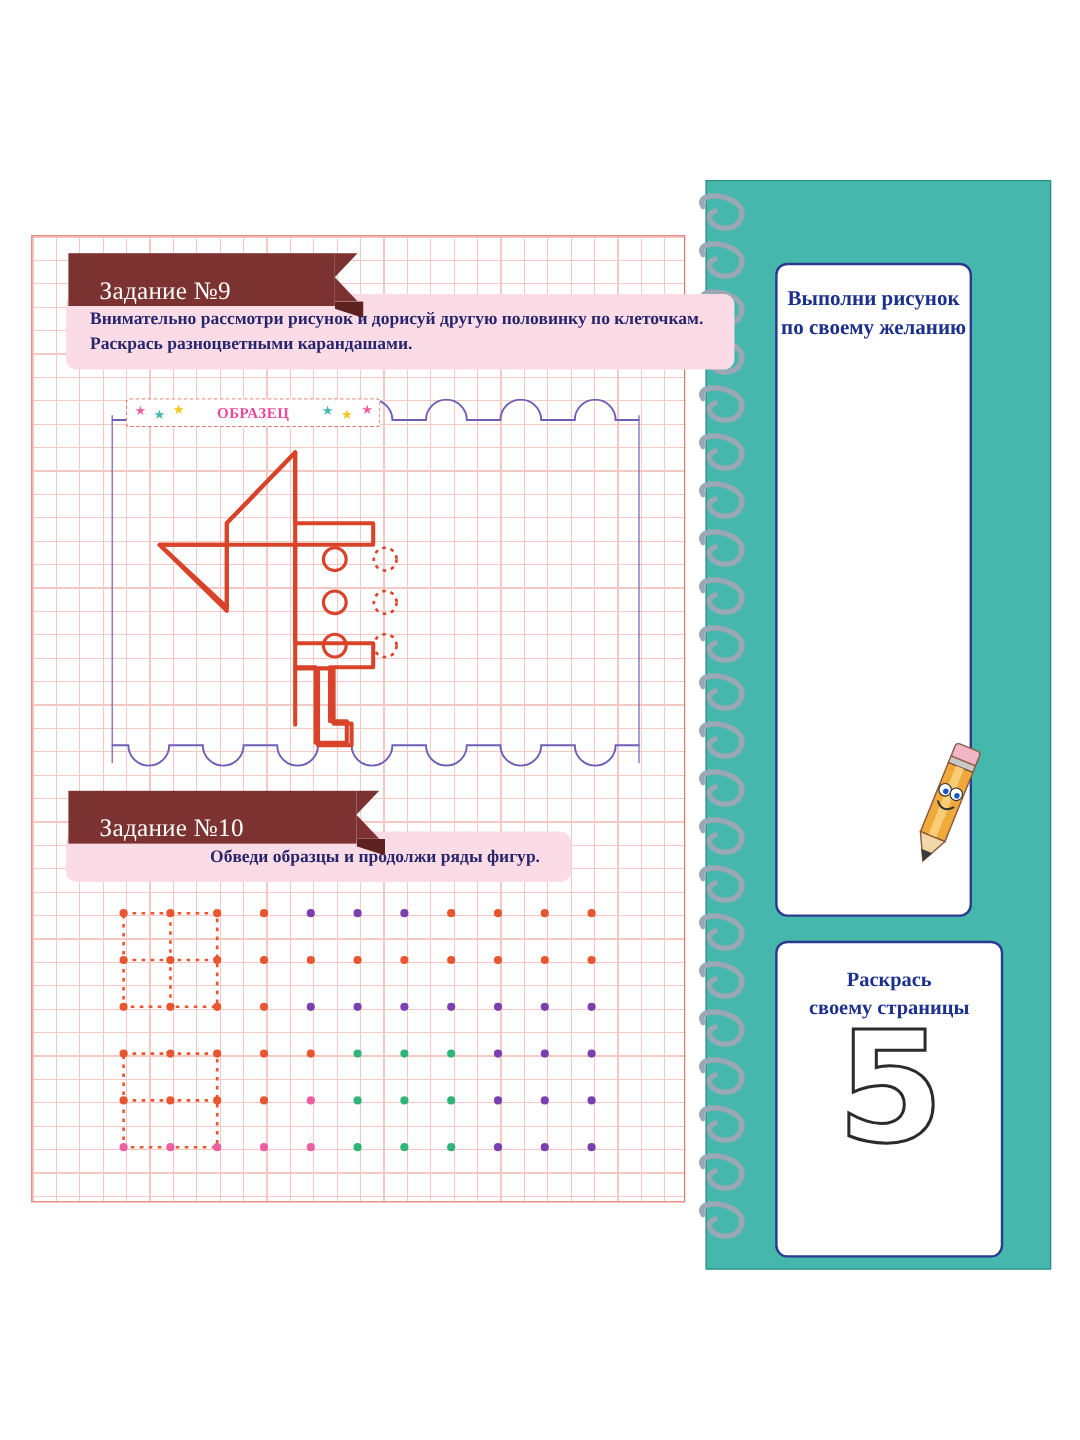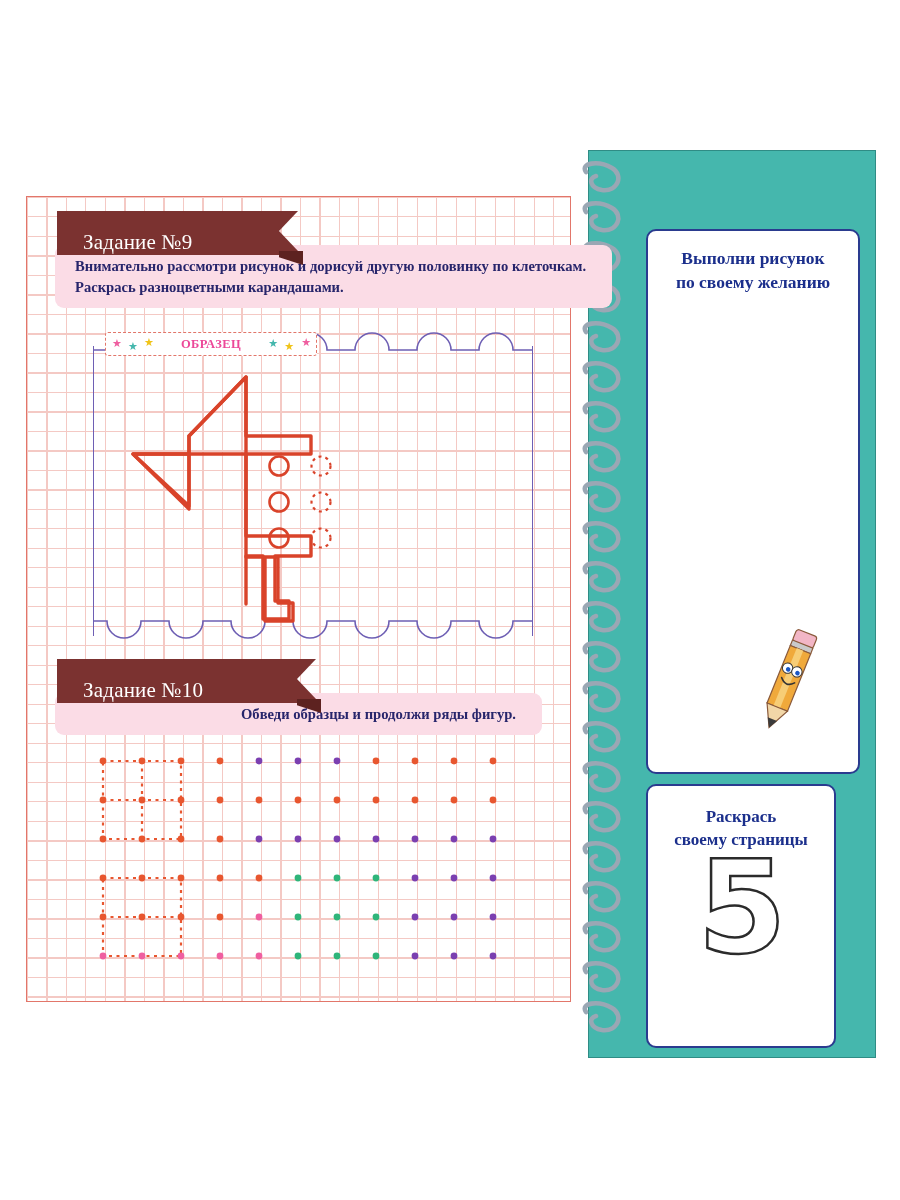--- a/index.html
+++ b/index.html
@@ -72,21 +72,21 @@
     background: #fbdce6;
     border-radius: 9px;
     color: #27256b;
     font-weight: bold;
     font-size: 14.6px;
     line-height: 1.45;
     padding: 11px 16px 10px 20px;
     z-index: 3;
   }
   #instr9 { left: 28px; top: 48px; width: 557px; }
-  #instr10 { left: 28px; top: 496px; width: 487px; text-align: right; padding-right: 26px;}
+  #instr10 { left: 28px; top: 496px; width: 421px; text-align: right; padding-right: 26px;}
 
   
   #fig9 {
     position: absolute;
     left: 66px;
     top: 135px;
     width: 440px;
     height: 305px;
   }
   #fig9frame {
@@ -141,21 +141,21 @@
     height: 908px;
     background: #45b7ad;
     border: 1.5px solid #2f8c85;
   }
   #notebook .panel {
     position: absolute;
     background: #ffffff;
     border: 2px solid #2a3b8f;
     border-radius: 10px;
   }
-  #panelTop { left: 57px; top: 78px; width: 214px; height: 545px; }
+  #panelTop { left: 57px; top: 68px; width: 164px; height: 545px; }
   #panelBottom { left: 57px; top: 633px; width: 190px; height: 264px; }
 
   .panel-title {
     text-align: center;
     color: #1b2f8c;
     font-weight: bold;
     font-size: 17.5px;
     line-height: 1.35;
     padding-top: 16px;
   }

